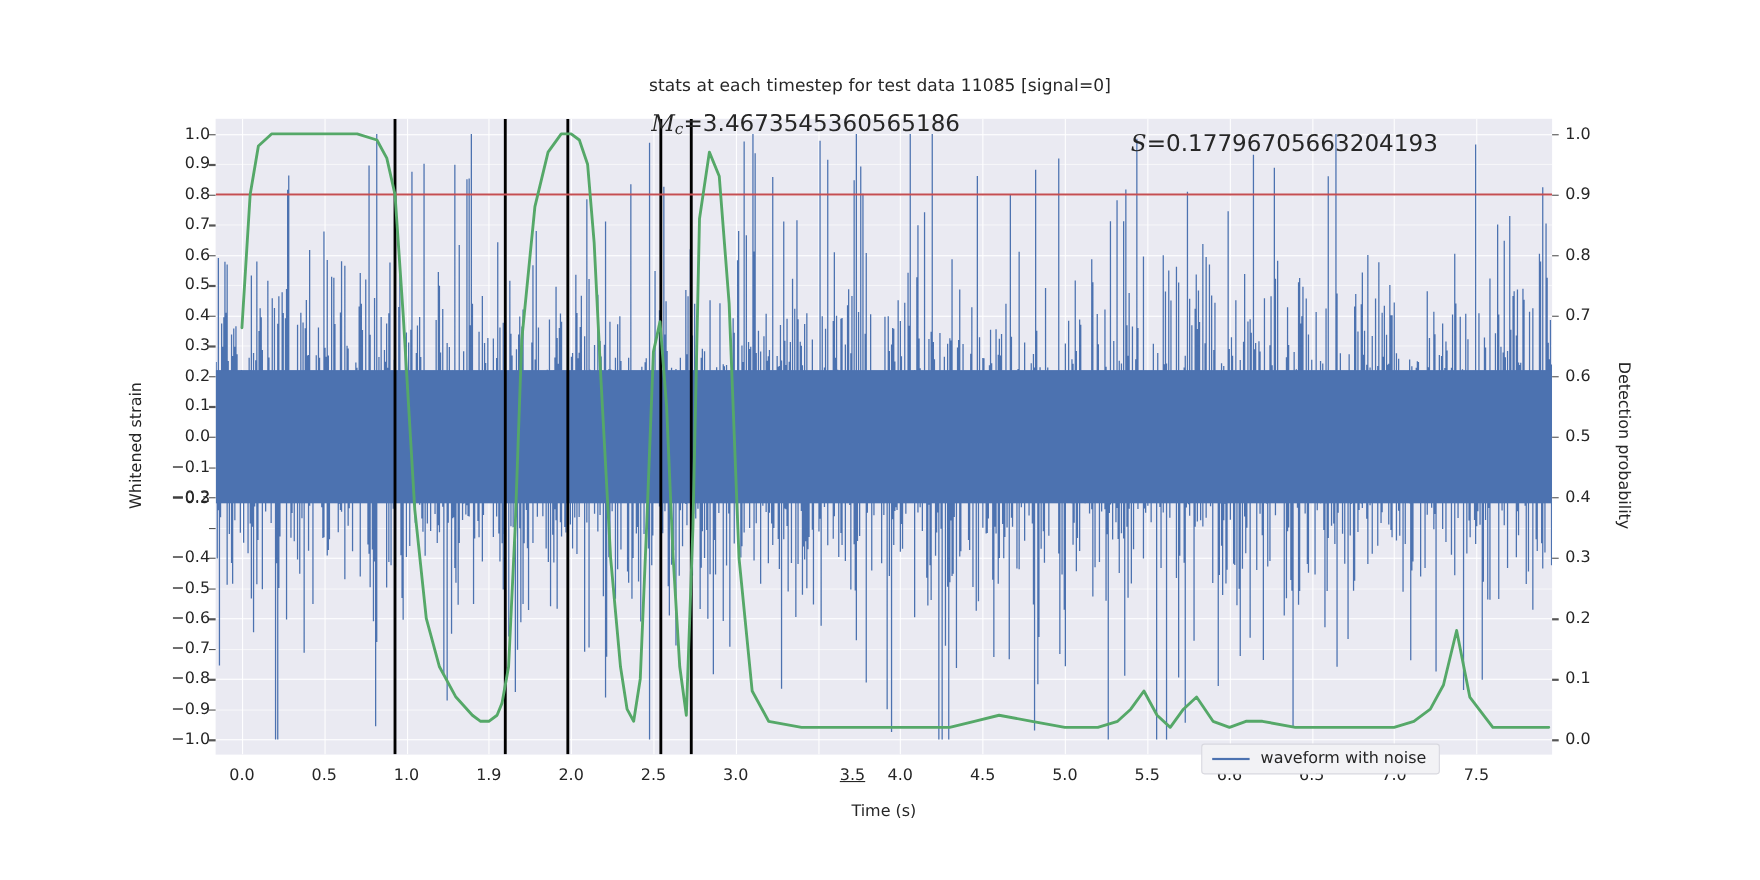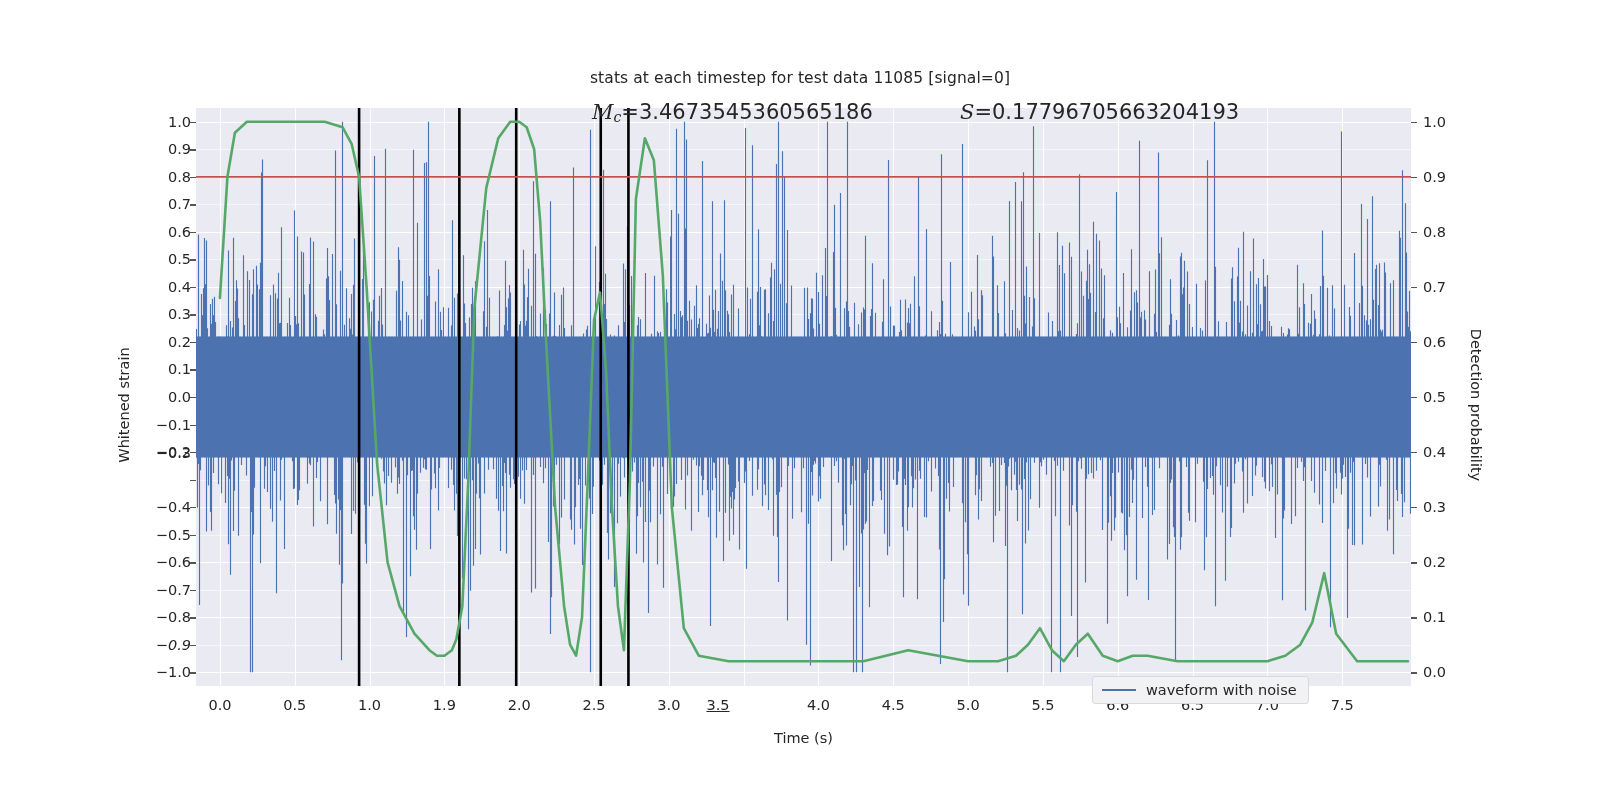--- a/index.html
+++ b/index.html
@@ -16,21 +16,21 @@
   #plotsvg{position:absolute;inset:0;width:100%;height:100%;display:block;}
 
   
   #title{position:absolute;left:0;top:69px;width:1600px;text-align:center;
          font-size:15.5px;color:#262626;letter-spacing:.1px;}
 
   
   .annot{position:absolute;top:100px;font-size:21px;color:#262626;white-space:nowrap;}
   #annot-snr{left:228px;}
   #annot-mc{left:592px;}
-  #annot-s{left:960px;}
+  #annot-s{left:1028px;margin-top:18px;}
   .mathvar{font-style:italic;font-family:"DejaVu Serif","Liberation Serif",serif;}
   .mathsub{font-style:italic;font-family:"DejaVu Serif","Liberation Serif",serif;
            font-size:14px;vertical-align:-3px;}
 
   
   .ytick-l{position:absolute;right:1409px;text-align:right;font-size:14.5px;
            color:#262626;transform:translateY(-50%);white-space:nowrap;}
   .ytick-r{position:absolute;left:1423px;text-align:left;font-size:14.5px;
            color:#262626;transform:translateY(-50%);white-space:nowrap;}
   .tickmark-l{position:absolute;left:190px;width:6px;height:1.4px;background:#555;}
@@ -151,21 +151,21 @@
       <div class="ytick-l" style="top: 507.095px;">−0.4</div>
       <div class="tickmark-l" style="top: 507.095px;"></div>
       <div class="ytick-l" style="top: 534.619px;">−0.5</div>
       <div class="tickmark-l" style="top: 534.619px;"></div>
       <div class="ytick-l" style="top: 562.143px;">−0.6</div>
       <div class="tickmark-l" style="top: 562.143px;"></div>
       <div class="ytick-l" style="top: 589.667px;">−0.7</div>
       <div class="tickmark-l" style="top: 589.667px;"></div>
       <div class="ytick-l" style="top: 617.19px;">−0.8</div>
       <div class="tickmark-l" style="top: 617.19px;"></div>
-      <div class="ytick-l" style="top: 644.714px; font-style: italic;">−0.9</div>
+      <div class="ytick-l" style="top: 644.714px;">−0.9</div>
       <div class="tickmark-l" style="top: 644.714px;"></div>
       <div class="ytick-l" style="top: 672.238px;">−1.0</div>
       <div class="tickmark-l" style="top: 672.238px;"></div>
     </div>
   <div id="ticks-right">
       <div class="ytick-r" style="top: 121.762px;">1.0</div>
       <div class="tickmark-r" style="top: 121.762px;"></div>
       <div class="ytick-r" style="top: 176.81px;">0.9</div>
       <div class="tickmark-r" style="top: 176.81px;"></div>
       <div class="ytick-r" style="top: 231.857px;">0.8</div>
@@ -188,21 +188,21 @@
       <div class="tickmark-r" style="top: 672.238px;"></div>
     </div>
   <div id="ticks-x">
       <div class="xtick" style="left: 219.941px;">0.0</div>
       <div class="xtick" style="left: 294.756px;">0.5</div>
       <div class="xtick" style="left: 369.571px;">1.0</div>
       <div class="xtick" style="left: 444.387px;">1.9</div>
       <div class="xtick" style="left: 519.202px;">2.0</div>
       <div class="xtick" style="left: 594.017px;">2.5</div>
       <div class="xtick" style="left: 668.833px;">3.0</div>
-      <div class="xtick" style="left: 718px; text-decoration: underline;">3.5</div>
+      <div class="xtick" style="left: 775px; text-decoration: underline;">3.5</div>
       <div class="xtick" style="left: 818.463px;">4.0</div>
       <div class="xtick" style="left: 893.278px;">4.5</div>
       <div class="xtick" style="left: 968.094px;">5.0</div>
       <div class="xtick" style="left: 1042.91px;">5.5</div>
       <div class="xtick" style="left: 1117.72px;">6.6</div>
       <div class="xtick" style="left: 1192.54px;">6.5</div>
       <div class="xtick" style="left: 1267.35px;">7.0</div>
       <div class="xtick" style="left: 1342.17px;">7.5</div>
     </div>
 

